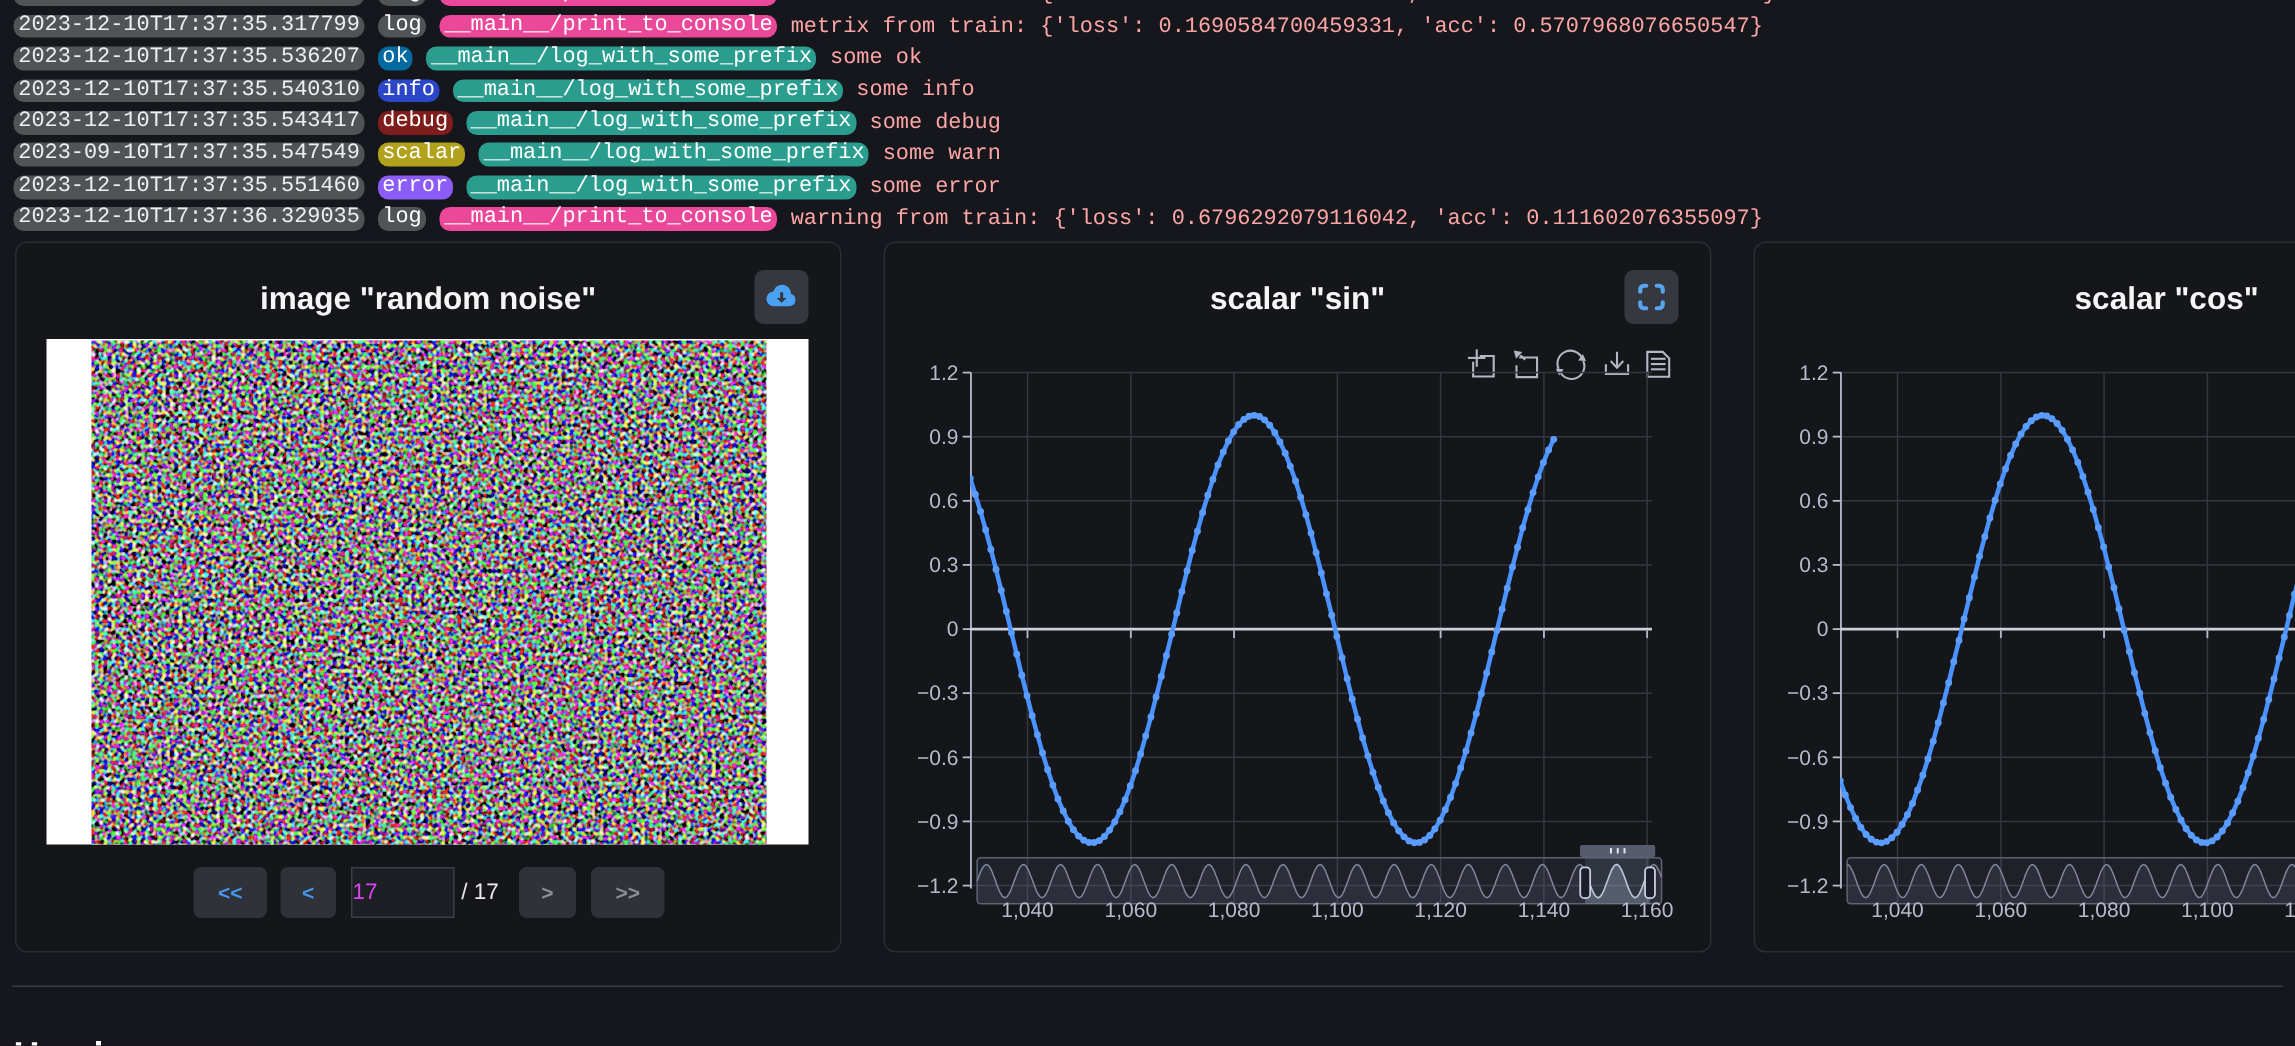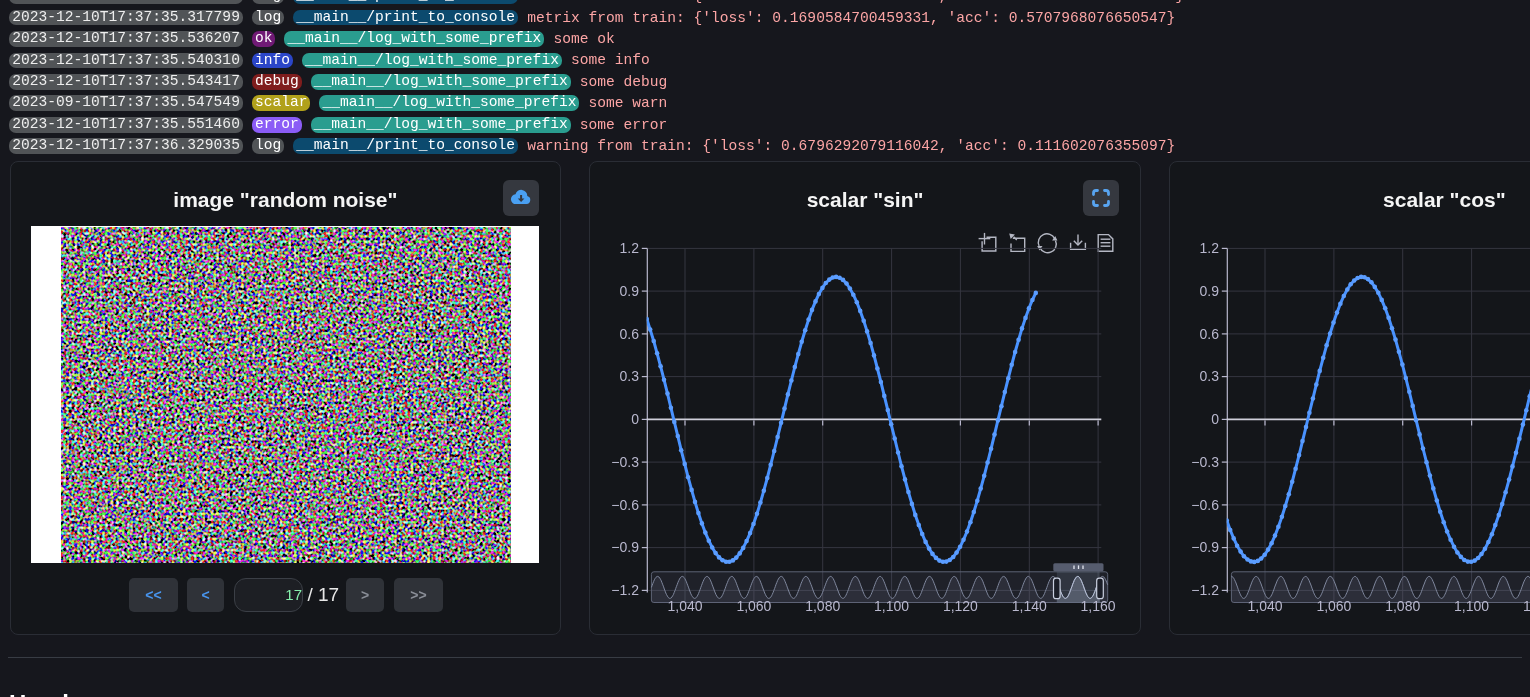--- a/index.html
+++ b/index.html
@@ -1,26 +1,26 @@
 <!DOCTYPE html>
 <html><head><meta charset="utf-8"><style>
 *{margin:0;padding:0;box-sizing:border-box}
 html,body{width:1530px;height:697px;overflow:hidden;background:#16171d;font-family:"Liberation Sans",sans-serif}
 #page{position:relative;width:1530px;height:697px}
 #log{position:absolute;left:9.2px;top:-14.6px;font-family:"Liberation Mono",monospace;font-size:14.6px;color:#e2e2e2;white-space:nowrap}
 .lrow{height:21.43px;display:flex;align-items:center;column-gap:9px}
 .chip{display:inline-block;line-height:15.7px;padding:0 3px;border-radius:7px;color:#fff}
 .ts{background:#515457;color:#eeeeee}
 .b-g{background:#515457}
-.b-ok{background:#701a75}
+.b-ok{background:#0369a1}
 .b-info{background:#2b46c8}
 .b-debug{background:#7f1d1d}
 .b-warning{background:#b1a11b}
 .b-error{background:#8b5cf6}
-.olive{background:#0c4a6e}
+.olive{background:#ec4899}
 .teal{background:#2a9d8f}
 .lmsg{color:#fca5a5}
 .card{position:absolute;top:161px;width:551.8px;height:474.3px;background:#14161a;border:1px solid #2a2d35;border-radius:8px}
 .ctitle{position:absolute;left:0;width:100%;top:25.5px;text-align:center;font-size:21px;font-weight:bold;color:#f5f5f5}
 .cbtn{position:absolute;width:36px;height:36px;top:17.6px;border-radius:6px;background:#35383f}
 .pbtn{position:absolute;top:415.7px;height:34.3px;border-radius:5px;background:#2f3238;color:#4896f0;font-size:14px;font-weight:bold;text-align:center;line-height:34.3px}
 .pbtn.dis{color:#8b8f98}
 </style></head>
 <body>
 <div id="page">
@@ -84,22 +84,22 @@
 <filter id="nz" x="0" y="0" width="1" height="1">
 <feTurbulence type="fractalNoise" baseFrequency="0.36" numOctaves="1" seed="7"></feTurbulence>
 <feColorMatrix type="matrix" values="4 0 0 0 -1.75  0 4 0 0 -1.75  0 0 4 0 -1.75  0 0 0 0 1"></feColorMatrix>
 <feColorMatrix type="saturate" values="0.9"></feColorMatrix>
 </filter>
 <rect width="450" height="336" filter="url(#nz)"></rect>
 </svg>
       </div>
 <div class="pbtn" style="left:118.5px;width:49px">&lt;&lt;</div>
 <div class="pbtn" style="left:176.5px;width:37px">&lt;</div>
-<input style="position: absolute; left: 223.5px; top: 415.7px; width: 69px; height: 34.3px; background: rgb(29, 31, 36); border: 1px solid rgb(59, 63, 70); border-radius: 12px; color: #86efac; font-size: 15px; text-align: right; font-family: inherit;" value="17">
-<div style="position:absolute;left:297px;top:415.7px;height:34.3px;line-height:34.3px;color:#e8e8e8;font-size:19px">/ 17</div>
+<input style="position: absolute; left: 223.5px; top: 415.7px; width: 69px; height: 34.3px; background: rgb(29, 31, 36); border: 1px solid rgb(59, 63, 70); border-radius: 0; color: #d946ef; font-size: 15px; text-align: left; font-family: inherit;" value="17">
+<div style="position:absolute;left:297px;top:415.7px;height:34.3px;line-height:34.3px;color:#e8e8e8;font-size:15px">/ 17</div>
 <div class="pbtn dis" style="left:335.5px;width:38px">&gt;</div>
 <div class="pbtn dis" style="left:383.5px;width:49px">&gt;&gt;</div>
 </div>
 <div class="card" style="left:589.2px">
 <div class="ctitle">scalar "sin"</div>
 <div class="cbtn" style="left:493.2px"><svg width="36" height="36" viewBox="0 0 36 36" fill="none" stroke="#58a4f0" stroke-width="2.8" stroke-linecap="round">
           <path d="M10.5,14.5 V13 A2.5,2.5 0 0 1 13,10.5 H14.5"></path>
           <path d="M21.5,10.5 H23 A2.5,2.5 0 0 1 25.5,13 V14.5"></path>
           <path d="M25.5,21.5 V23 A2.5,2.5 0 0 1 23,25.5 H21.5"></path>
           <path d="M14.5,25.5 H13 A2.5,2.5 0 0 1 10.5,23 V21.5"></path>

